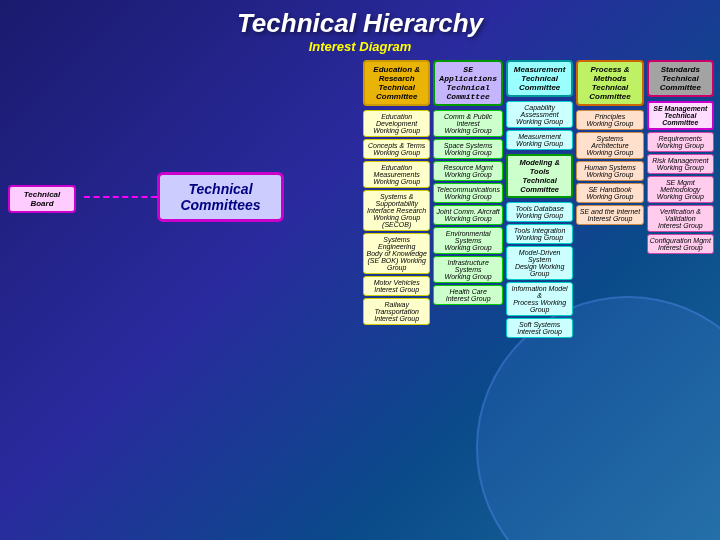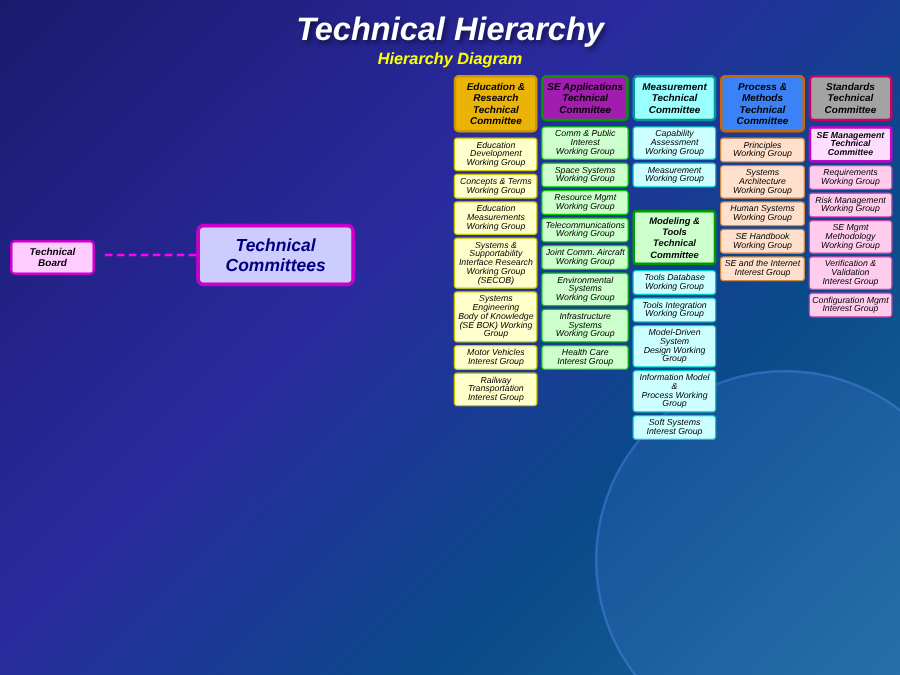--- a/index.html
+++ b/index.html
@@ -109,31 +109,32 @@
       align-items: center;
       justify-content: center;
     }
 
     .col-header.yellow {
       background: #eab308;
       border-color: #cc9900;
     }
 
     .col-header.green {
-      background: #a21caf;
+      background: #c4b5fd;
       border-color: #009900;
+      font-family: Liberation Mono, monospace;
     }
 
     .col-header.cyan {
       background: #99ffff;
       border-color: #009999;
     }
 
     .col-header.peach {
-      background: #3b82f6;
+      background: #bef264;
       border-color: #cc6600;
     }
 
     .col-header.pink {
       background: #a3a3a3;
       border-color: #cc0066;
     }
 
     
     .sub-item {
@@ -170,37 +171,37 @@
     .sub-item.pink-bg {
       background: #ffccee;
       border-color: #cc44aa;
     }
 
     .sub-item.modeling {
       background: #ccffcc;
       border: 2px solid #009900;
       font-size: 7.5px;
       font-weight: bold;
-      margin-top: 16px;
+      margin-top: 2px;
       margin-bottom: 2px;
     }
 
     .sub-item.se-mgmt {
       background: #ffddff;
       border: 2px solid #cc00cc;
       font-size: 7px;
       font-weight: bold;
     }
 
   </style>
 </head>
 <body>
 
 <div class="page-title">Technical Hierarchy</div>
-<div class="page-subtitle">Hierarchy Diagram</div>
+<div class="page-subtitle">Interest Diagram</div>
 
 <div class="main-content">
 
   <div style="width:100%; position:relative; display:flex; align-items:center; margin-bottom:4px; padding: 0 2px;">
     <div class="tech-board-box">
       <div style="font-size:8px; font-weight:bold; font-style:italic;">Technical<br>Board</div>
     </div>
 
     <div style="flex:1; height:2px; border-top:2px dashed #ff00ff;"></div>
     <div class="tech-committees-main" style="width:220px;">

